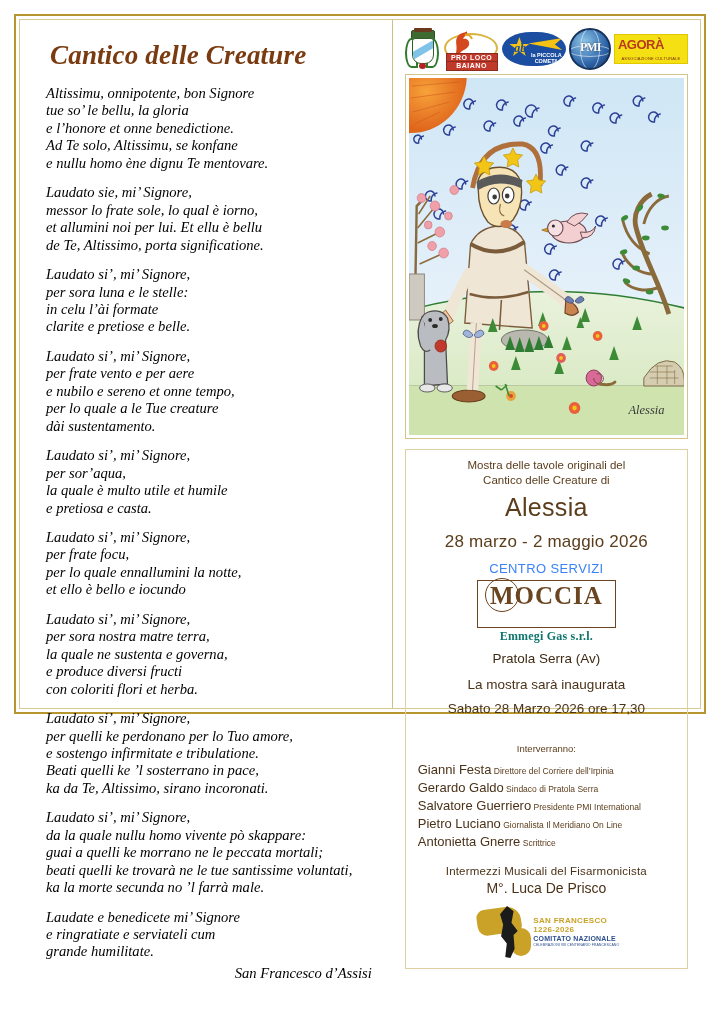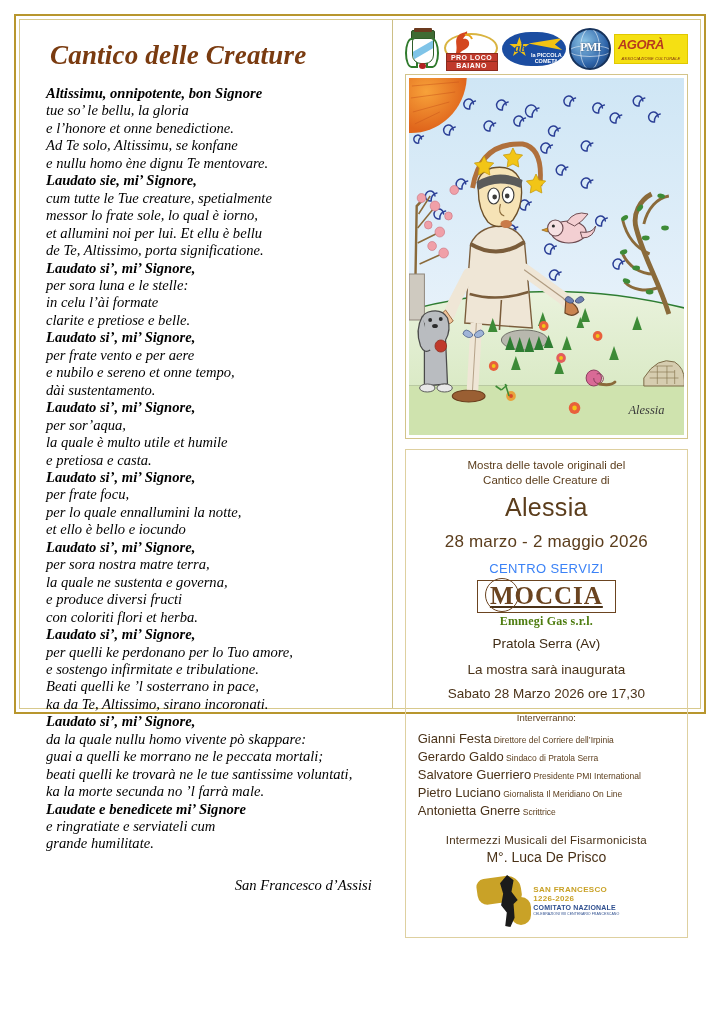--- a/index.html
+++ b/index.html
@@ -45,28 +45,28 @@
     white-space:nowrap;
   }
   .poem{
     font-family:"Liberation Serif", serif;
     font-size:14.6px;
     line-height:17.45px;
     color:#000;
     margin-left:10px;
   }
   .poem .ln{ font-style:italic; white-space:nowrap; }
-  .poem .ln.b{ font-weight:bold; }
+  .poem .ln.b{ font-weight:normal;margin-top:12px; }
   .signature{
     font-family:"Liberation Serif", serif;
     font-style:italic;
     font-size:14.6px;
     text-align:right;
     padding-right:12px;
-    margin-top:24px;
+    margin-top:4px;
     color:#000;
   }
 
   
   .right-col{
     width:310px;
     box-sizing:border-box;
     padding:6px 8px 6px 8px;
     display:flex;
     flex-direction:column;
@@ -169,21 +169,20 @@
   .pmi .pmitxt{
     position:absolute;left:0;right:0;top:10px;text-align:center;
     font-family:"Liberation Serif", serif;font-weight:bold;font-size:12px;
     color:#ffffff;text-shadow:0 0 2px #17335c;letter-spacing:-1px;
   }
 
   
   .agora{
     width:72px;height:28px;background:#f5e013;position:relative;
     border:1px solid #e0c800;
-    font-style:italic;
   }
   .agora .ag{
     position:absolute;left:3px;top:3px;right:3px;
     font-family:"Liberation Sans", sans-serif;font-weight:bold;font-size:13px;
     color:#b83a1e;letter-spacing:-0.5px;line-height:13px;
   }
   .agora .sub{
     position:absolute;left:2px;right:2px;bottom:2px;text-align:center;
     font-size:4px;color:#7a2a12;letter-spacing:.2px;
   }
@@ -219,38 +218,38 @@
     font-size:17px;color:#5b3d1c;margin-top:10px;letter-spacing:.2px;
   }
   .centro{
     font-size:13px;color:#3b82f6;margin-top:9px;letter-spacing:.4px;
   }
   .moccia-wrap{
     margin-top:4px;display:flex;flex-direction:column;align-items:center;
   }
   .moccia-box{
     position:relative;border:1.5px solid #6b4420;
-    padding:1px 12px 3px 12px;display:inline-block;text-decoration:underline;
+    padding:1px 12px 18px 12px;display:inline-block;
   }
   .moccia-box .mtext{
     font-family:"Liberation Serif", serif;font-weight:bold;
     font-size:25px;color:#6b4420;letter-spacing:1px;line-height:27px;
   }
   .moccia-box .ocircle{
     position:absolute;left:7px;top:-3px;width:32px;height:32px;
     border:1.5px solid #6b4420;border-radius:50%;
   }
   .emmegi{
     font-family:"Liberation Serif", serif;font-weight:bold;
-    font-size:12px;color:#4d7c0f;margin-top:1px;letter-spacing:.2px;
+    font-size:12px;color:#0f766e;margin-top:1px;letter-spacing:.2px;
   }
   .pratola{ font-size:13.5px;color:#3f2b14;margin-top:7px; }
   .inaug{ font-size:13.5px;color:#4a3218;margin-top:11px; }
   .inaug-date{ font-size:13.5px;color:#4a3218;margin-top:9px; }
-  .interverranno{ font-size:9.5px;color:#5b3d1c;margin-top:11px; }
+  .interverranno{ font-size:9.5px;color:#5b3d1c;margin-top:27px; }
   .speakers{ margin-top:7px;text-align:left;padding-left:6px; }
   .sp-row{ line-height:16px; white-space:nowrap; }
   .sp-name{ font-size:13px;color:#4a3218; }
   .sp-role{ font-size:8.5px;color:#5b3d1c; }
   .intermezzi{ font-size:11.5px;color:#4a3218;margin-top:14px;letter-spacing:.2px;}
   .maestro{ font-size:14px;color:#4a3218;margin-top:3px; }
 
   
   .sf-badge{
     margin:8px auto 0 auto;width:150px;height:60px;position:relative;
@@ -284,31 +283,31 @@
 
   <div class="left-col">
     <div class="poem-title">Cantico delle Creature</div>
     <div class="poem" id="poem-lines">
           <div class="ln b">Altissimu, onnipotente, bon Signore</div>
           <div class="ln">tue so’ le bellu, la gloria</div>
           <div class="ln">e l’honore et onne benedictione.</div>
           <div class="ln">Ad Te solo, Altissimu, se konfane</div>
           <div class="ln">e nullu homo ène dignu Te mentovare.</div>
           <div class="ln b">Laudato sie, mi’ Signore,</div>
-          <div class="ln">cum tutte le Tue creature, spetialmente</div>
           <div class="ln">messor lo frate sole, lo qual è iorno,</div>
           <div class="ln">et allumini noi per lui. Et ellu è bellu</div>
           <div class="ln">de Te, Altissimo, porta significatione.</div>
           <div class="ln b">Laudato si’, mi’ Signore,</div>
           <div class="ln">per sora luna e le stelle:</div>
           <div class="ln">in celu l’ài formate</div>
           <div class="ln">clarite e pretiose e belle.</div>
           <div class="ln b">Laudato si’, mi’ Signore,</div>
           <div class="ln">per frate vento e per aere</div>
           <div class="ln">e nubilo e sereno et onne tempo,</div>
+          <div class="ln">per lo quale a le Tue creature</div>
           <div class="ln">dài sustentamento.</div>
           <div class="ln b">Laudato si’, mi’ Signore,</div>
           <div class="ln">per sor’aqua,</div>
           <div class="ln">la quale è multo utile et humile</div>
           <div class="ln">e pretiosa e casta.</div>
           <div class="ln b">Laudato si’, mi’ Signore,</div>
           <div class="ln">per frate focu,</div>
           <div class="ln">per lo quale ennallumini la notte,</div>
           <div class="ln">et ello è bello e iocundo</div>
           <div class="ln b">Laudato si’, mi’ Signore,</div>

